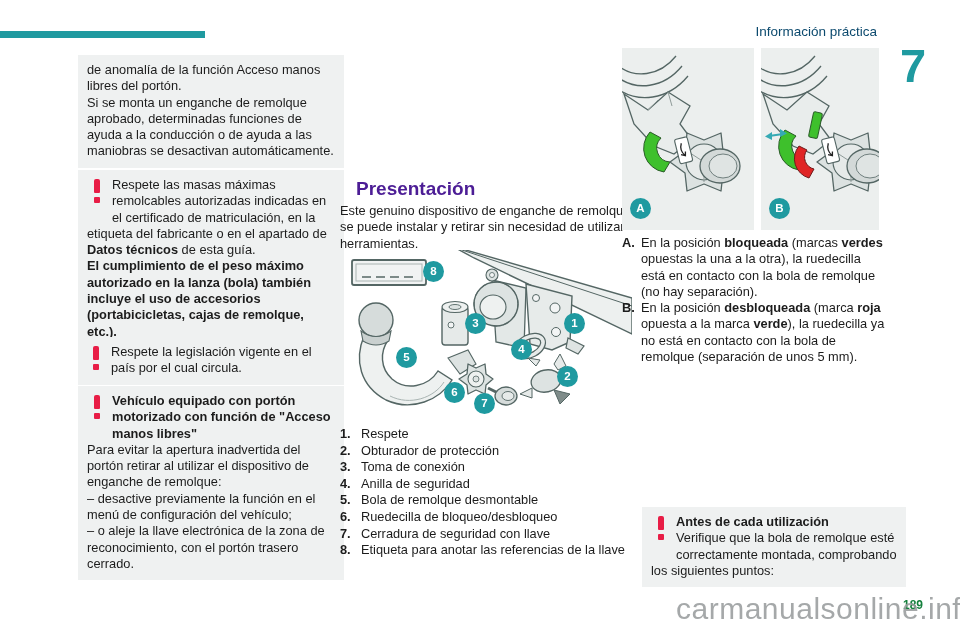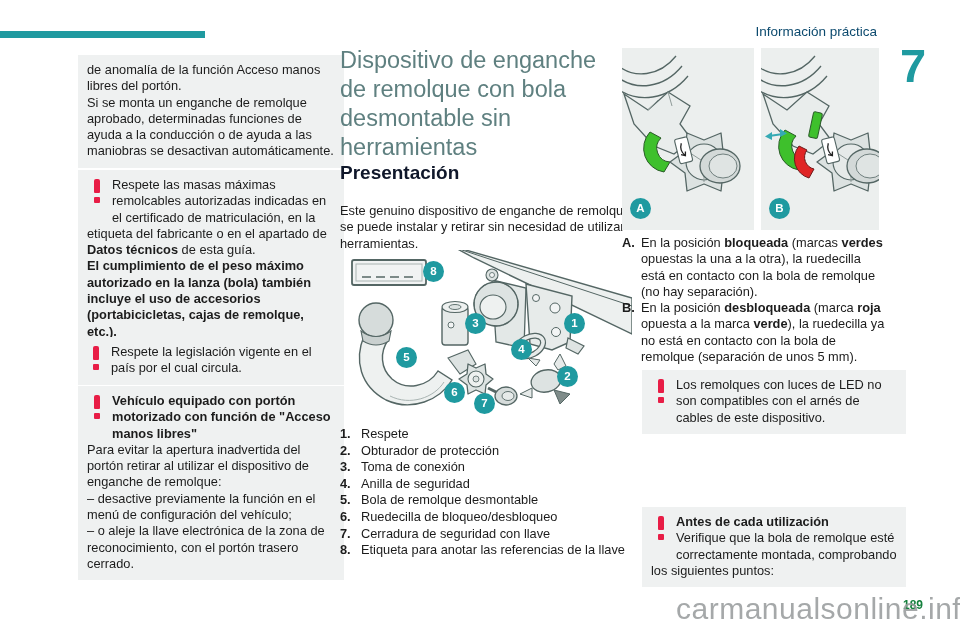--- a/index.html
+++ b/index.html
@@ -33,21 +33,21 @@
   .iicon .bar { position:absolute; left:7px; top:11px; width:6px; height:15px; background:#3ab0e2; border-radius:1px; }
 
   #box-note     { top:55px; }
   #box-masses   { top:170px; }
   #box-law      { top:337px;padding-left:8px; }
   #box-tailgate { top:386px; }
 
   
   .h1 { position:absolute; top:46px; left:0; width:286px; margin:0;
         font-size:23.5px; line-height:29px; font-weight:400; color:#5f8080; }
-  .h2 { position:absolute; top:162px; left:0; margin:0; font-size:19px; font-weight:bold; color:#0f172a; }
+  .h2 { position:absolute; top:162px; left:0; margin:16px; font-size:19px; font-weight:bold; color:#4c1d95; }
   .intro { position:absolute; top:190px; left:0; width:292px; font-size:12.8px; line-height:16.5px; }
   .diagram { position:absolute; top:250px; left:0; width:292px; height:172px; }
   .diagram svg { position:absolute; left:0; top:0; }
   .legend { position:absolute; top:426px; left:0; width:100%; font-size:12.8px; line-height:16.6px; }
   .legend-item { display:flex; }
   .legend-num { width:21px; flex:none; font-weight:bold; }
   .legend-lbl { flex:1; }
 
   .callout {
     position:absolute; width:21px; height:21px; border-radius:50%;
@@ -110,21 +110,20 @@
         <i class="dot"></i>
       </span>
     <div class="par" style="font-weight:bold">Vehículo equipado con portón motorizado con función de "Acceso manos libres"</div>
     <div class="par">Para evitar la apertura inadvertida del portón retirar al utilizar el dispositivo de enganche de remolque:</div>
     <div class="par">– desactive previamente la función en el menú de configuración del vehículo;</div>
     <div class="par">– o aleje la llave electrónica de la zona de reconocimiento, con el portón trasero cerrado.</div>
   </div>
 </div>
 
 <div class="col" id="col-mid">
-  <h1 class="h1">Dispositivo de enganche de remolque con bola desmontable sin herramientas</h1>
   <h2 class="h2">Presentación</h2>
   <p class="intro">Este genuino dispositivo de enganche de remolque se puede instalar y retirar sin necesidad de utilizar herramientas.</p>
 
   <div class="diagram">
     <svg width="292" height="172" viewBox="0 0 292 172">
 
       <polygon points="112,-4 292,48 292,84 134,8" fill="#edf0ef" stroke="#546664" stroke-width="1.4"></polygon>
       <line x1="122" y1="0" x2="292" y2="56" stroke="#546664" stroke-width="1"></line>
 
       <polygon points="152,30 186,38 184,98 156,92" fill="#e3e8e7" stroke="#546664" stroke-width="1.3"></polygon>
@@ -270,27 +269,20 @@
   <div class="item" id="item-a">
     <span class="marker">A.</span>
     <span>En la posición </span><b>bloqueada</b><span> (marcas </span><b>verdes</b><span> opuestas la una a la otra), la ruedecilla está en contacto con la bola de remolque (no hay separación).</span>
   </div>
 
   <div class="item" id="item-b">
     <span class="marker">B.</span>
     <span>En la posición </span><b>desbloqueada</b><span> (marca </span><b>roja</b><span> opuesta a la marca </span><b>verde</b><span>), la ruedecilla ya no está en contacto con la bola de remolque (separación de unos 5 mm).</span>
   </div>
 
-  <div class="box" id="box-led">
-    <span class="wicon">
-        <i class="bar"></i>
-        <i class="dot"></i>
-      </span>
-    <span>Los remolques con luces de LED no son compatibles con el arnés de cables de este dispositivo.</span>
-  </div>
 
 
   <div class="box" id="box-before">
     <span class="wicon">
         <i class="bar"></i>
         <i class="dot"></i>
       </span>
     <div class="par" style="font-weight:bold">Antes de cada utilización</div>
     <div class="par">Verifique que la bola de remolque esté correctamente montada, comprobando los siguientes puntos:</div>
   </div>

